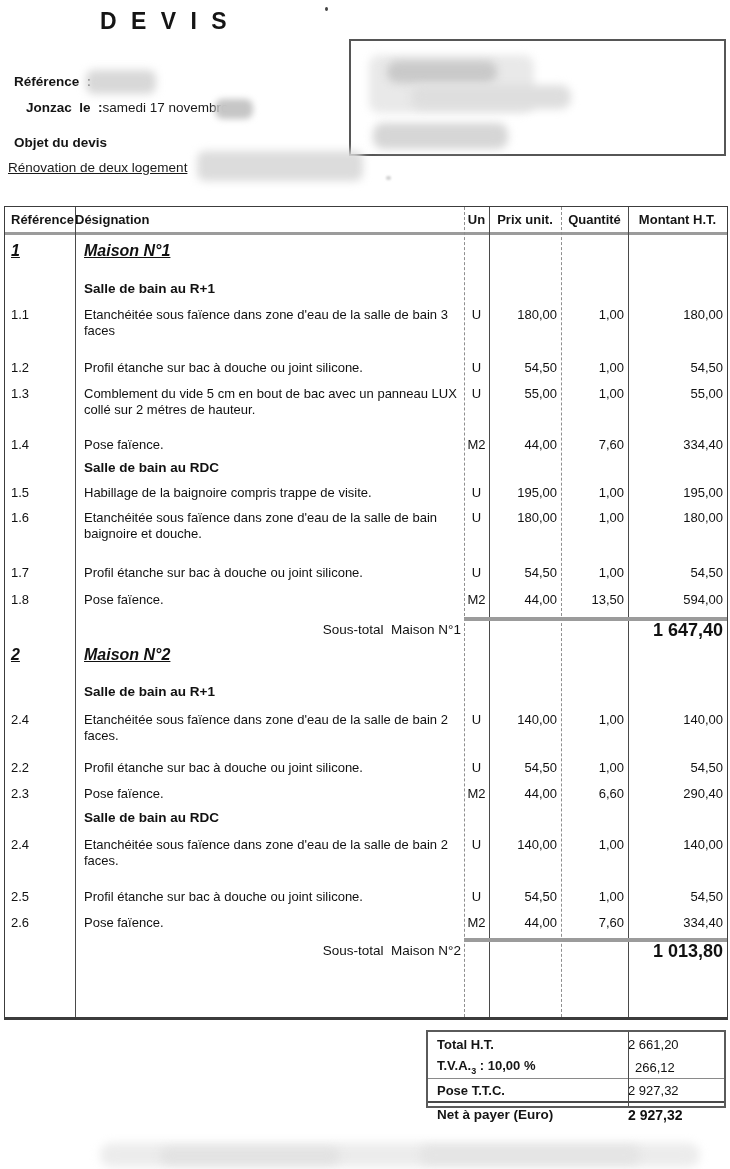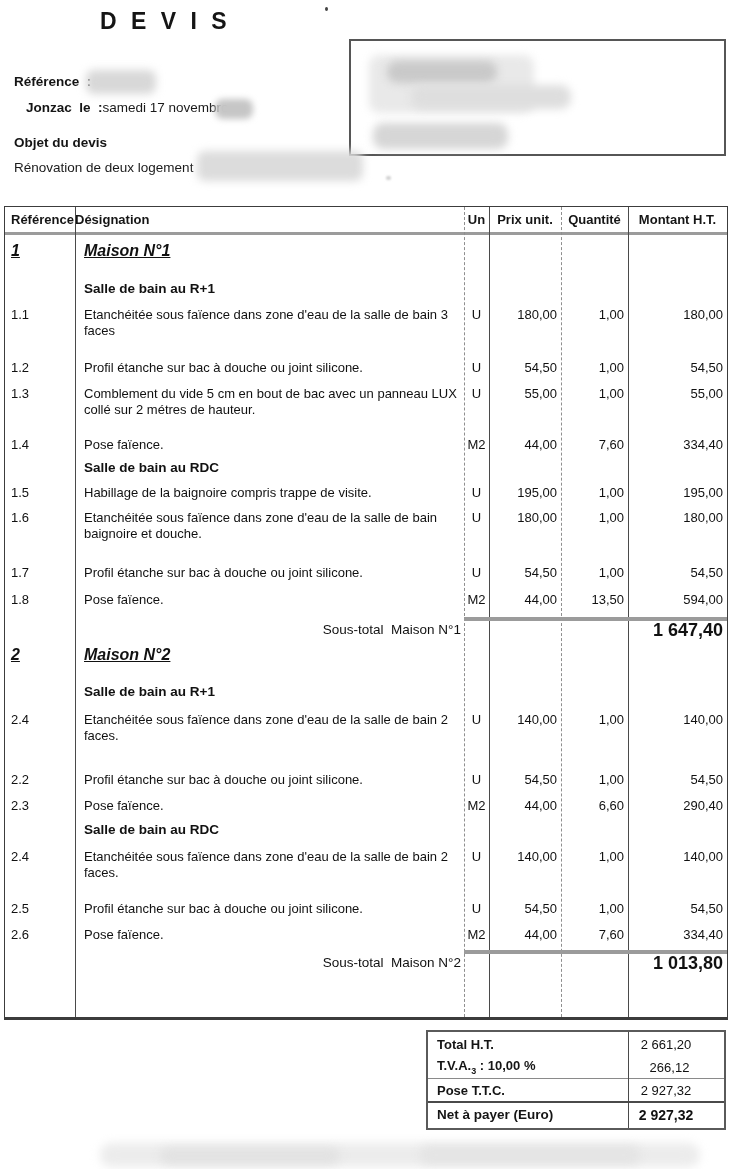--- a/index.html
+++ b/index.html
@@ -35,28 +35,28 @@
   .c-un { text-align:center; }
   .c-price, .c-qty, .c-amount { text-align:right; padding-right:4px;padding-left:9px; }
   .sec { font-size:16px; font-weight:bold; font-style:italic; text-decoration:underline; line-height:20px; }
   .sub { font-weight:bold; font-size:13.5px; }
   .subtotal { position:relative; padding-top:5px; }
   .st-line { position:absolute; top:0; left:459px; right:0; height:4px; background:#9b9b9b; }
   .st-label { text-align:right; font-size:13.5px; padding-right:3px; white-space:pre; }
   .st-amount { font-weight:bold; font-size:18px; }
 
   
-  .totals-box { left:426px; top:1030px; width:300px; height:100px; border:2px solid #5a5a5a; font-size:13px; }
+  .totals-box { left:426px; top:1030px; width:300px; height:78px; border:2px solid #5a5a5a; font-size:13px; }
   .totals-vline { position:absolute; top:0; bottom:0; left:200px; width:1px; background:#4a4a4a; }
   .t-row { display:grid; grid-template-columns:200px 1fr; align-items:center; }
   .t-row1 { height:24px; } .t-row2 { height:22px;gap:7px; }
   .t-row3 { height:23px; border-top:1px solid #8a8a8a; }
   .t-row4 { height:25px; border-top:2px solid #4a4a4a; }
   .t-label { font-weight:bold; padding-left:9px; color:#151515; }
-  .t-value { text-align:center; padding-right:20px; }
+  .t-value { text-align:left; padding-right:20px; }
   .t-sub { font-size:9px; vertical-align:sub; font-weight:bold; }
   .t-net-label { font-size:13.5px; }
   .t-net-value { font-weight:bold; font-size:14px; }
 
   
   .red { position:absolute; border-radius:8px; }
 </style>
 </head>
 <body>
 
@@ -74,21 +74,21 @@
   <span class="hlabel">Référence  :</span>
 </div>
 <div class="red" style="left:86px;top:70px;width:70px;height:24px;background:#d8d8d8;filter:blur(4px);"></div>
 
 <div class="abs hline" style="left:26px;top:100px;">
   <span class="hlabel">Jonzac  le  :</span><span class="hvalue">samedi 17 novembre</span>
 </div>
 <div class="red" style="left:215px;top:99px;width:38px;height:20px;background:#c6c6c6;filter:blur(3px);"></div>
 
 <div class="abs hline hlabel" style="left:14px;top:135px;">Objet du devis</div>
-<div class="abs hline hvalue" style="left:14px;top:160px;">Rénovation de deux logement</div>
+<div class="abs hline hvalue" style="left:8px;top:160px;text-decoration:underline;">Rénovation de deux logement</div>
 <div class="red" style="left:197px;top:151px;width:166px;height:30px;background:#dcdcdc;filter:blur(4px);"></div>
 <div class="red" style="left:386px;top:176px;width:5px;height:4px;background:#cfcfcf;filter:blur(1px);"></div>
 
 <div class="abs quote-table">
   <div class="vline vsolid" style="left:70px;"></div>
   <div class="vline vdash" style="left:459px;"></div>
   <div class="vline vsolid" style="left:484px;"></div>
   <div class="vline vdash" style="left:556px;"></div>
   <div class="vline vsolid" style="left:623px;"></div>
 
@@ -196,21 +196,21 @@
         <div class="c-desc sub">Salle de bain au R+1</div>
       </div>
       <div class="trow" style="margin-top: 12px;">
         <div class="c-ref">2.4</div>
         <div class="c-desc">Etanchéitée sous faïence dans zone d'eau de la salle de bain 2 faces.</div>
         <div class="c-un">U</div>
         <div class="c-price">140,00</div>
         <div class="c-qty">1,00</div>
         <div class="c-amount">140,00</div>
       </div>
-      <div class="trow" style="margin-top: 28px;">
+      <div class="trow" style="margin-top: 16px;">
         <div class="c-ref">2.2</div>
         <div class="c-desc">Profil étanche sur bac à douche ou joint silicone.</div>
         <div class="c-un">U</div>
         <div class="c-price">54,50</div>
         <div class="c-qty">1,00</div>
         <div class="c-amount">54,50</div>
       </div>
       <div class="trow" style="margin-top: 10px;">
         <div class="c-ref">2.3</div>
         <div class="c-desc">Pose faïence.</div>

